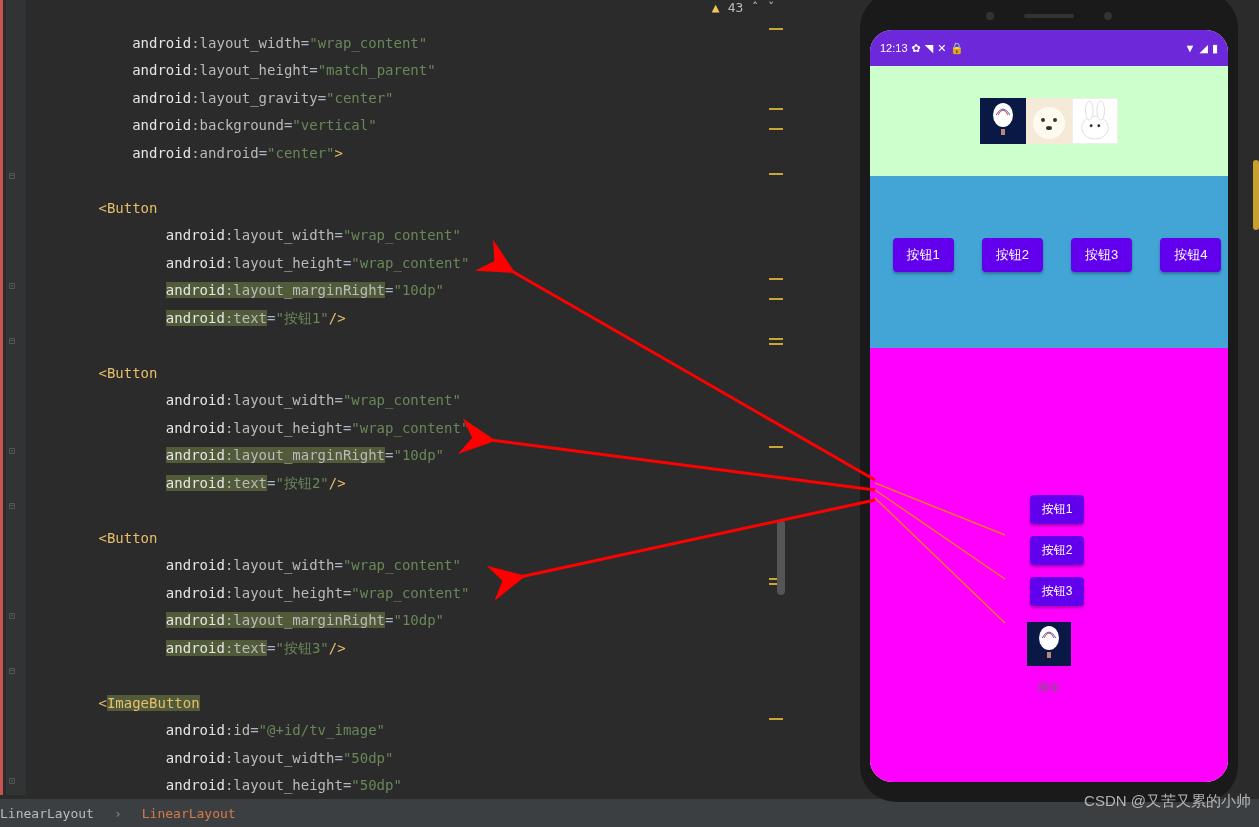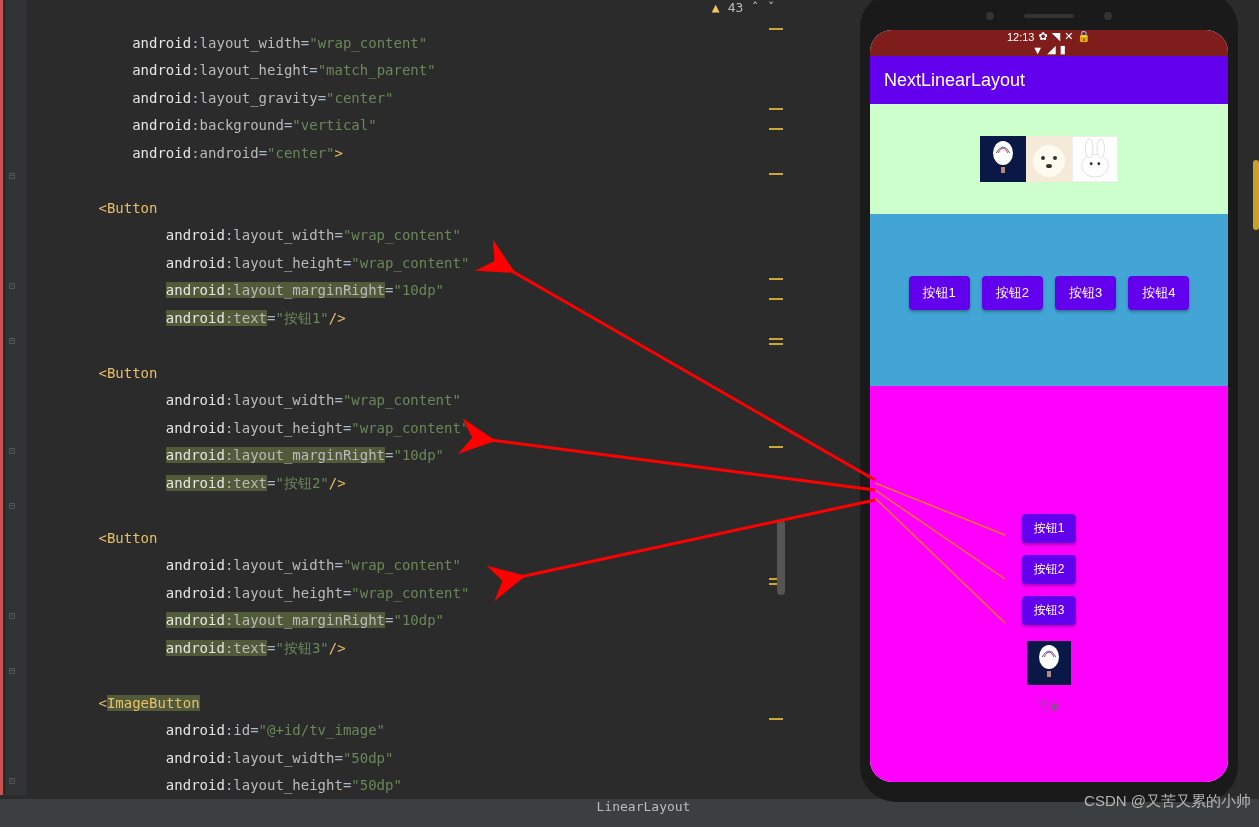--- a/index.html
+++ b/index.html
@@ -81,25 +81,23 @@
 
 .breadcrumb {
   position: absolute;
   bottom: 0;
   left: 0;
   width: 100%;
   height: 28px;
   background: #3c3f41;
   display: flex;
   align-items: center;
-  padding-left: 28px;
   font-size: 13px;
   color: #bbb;
-  gap: 8px;
-  flex-direction: column;
+  gap: 20px;
 }
 .breadcrumb .active { color: #d77a4a; }
 .breadcrumb .sep { color: #888; }
 
 
 .phone-frame {
   position: absolute;
   left: 860px;
   top: -8px;
   width: 378px;
@@ -120,30 +118,29 @@
 .phone-screen {
   background: #fff;
   width: 358px;
   height: 752px;
   border-radius: 22px;
   overflow: hidden;
   display: flex;
   flex-direction: column;
 }
 .status-bar {
-  background: #7f1d1d;
-  height: 26px;
+  background: #6d28d9;
+  height: 36px;
   color: #fff;
   font-size: 11px;
   display: flex;
   justify-content: space-between;
   align-items: center;
   padding: 0 10px;
   font-family: sans-serif;
-  flex-direction: column;
 }
 .status-icons { display: flex; gap: 4px; align-items: center; }
 .app-bar {
   background: #6200ee;
   height: 48px;
   color: #fff;
   font-size: 18px;
   display: flex;
   align-items: center;
   padding-left: 14px;
@@ -176,20 +173,21 @@
   gap: 12px;
 }
 .btn-purple {
   background: #6200ee;
   color: #fff;
   font-family: sans-serif;
   font-size: 13px;
   padding: 8px 14px;
   border-radius: 4px;
   box-shadow: 0 2px 3px rgba(0,0,0,0.3);
+  margin-left: 16px;
 }
 .section-text {
   background: #b5b5b5;
   height: 54px;
   display: flex;
   align-items: center;
   padding-left: 4px;
   font-family: sans-serif;
   font-size: 15px;
   color: #222;
@@ -333,23 +331,20 @@
         <span>✿</span>
         <span>◥</span>
         <span>✕</span>
         <span>🔒</span>
       </div>
       <div class="status-icons">
         <span>▼</span>
         <span>◢</span>
         <span>▮</span>
       </div>
-    </div>
-    <div class="app-bar">
-      <span>NextLinearLayout</span>
     </div>
     <div class="app-content">
       <div class="section-green">
         <div class="img-box img-balloon">
           <svg class="balloon-svg" viewBox="0 0 30 40">
               <ellipse cx="15" cy="14" rx="10" ry="12" fill="#fff"></ellipse>
               <path d="M10 14 Q15 4 20 14" stroke="#e33" fill="none"></path>
               <path d="M8 14 Q15 2 22 14" stroke="#36c" fill="none"></path>
               <rect x="13" y="28" width="4" height="6" fill="#b87"></rect>
             </svg>

